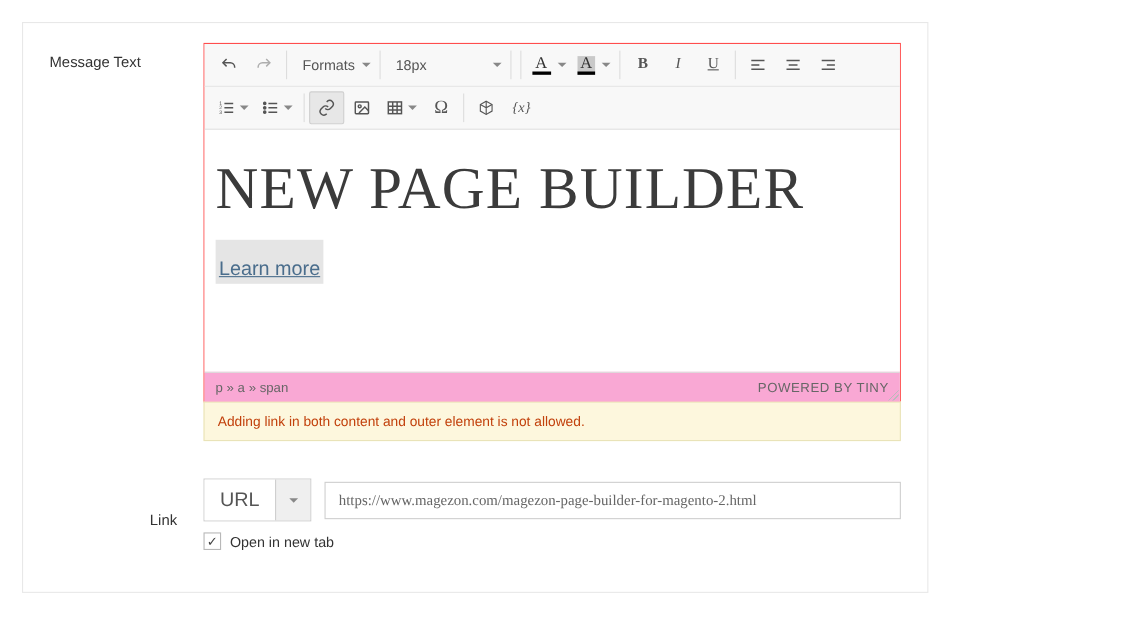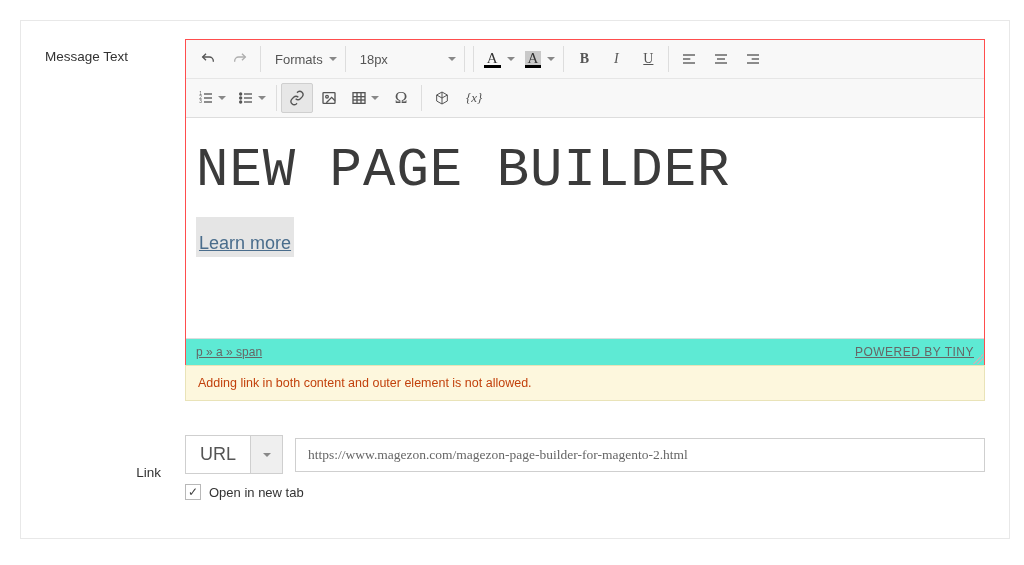--- a/index.html
+++ b/index.html
@@ -6,21 +6,21 @@
 body {
   font-family: -apple-system, BlinkMacSystemFont, "Segoe UI", Helvetica, Arial, sans-serif;
   background: #fff;
   padding: 20px;
   font-size: 13px;
   color: #333;
 }
 .outer {
   border: 1px solid #e8e8e8;
   padding: 18px 24px 28px 24px;
-  width: 990px;
+  width: 824px;
 }
 .form-row {
   display: flex;
   align-items: flex-start;
   margin-bottom: 10px;
 }
 .form-label {
   width: 140px;
   text-align: left;
   padding-top: 10px;
@@ -102,44 +102,43 @@
   overflow-y: scroll;
   padding: 6px 10px 10px 10px;
   background: #fff;
 }
 .content-heading {
   font-size: 54px;
   font-weight: 400;
   color: #3b3b3b;
   letter-spacing: 1px;
   margin: 16px 0 4px 0;
-  font-family: Liberation Mono, monospace;
+  font-family: Liberation Serif, serif;
 }
 .learn-more-sel {
   display: inline-block;
   margin-top: 12px;
   background: #e5e5e5;
   padding: 16px 3px 3px 3px;
 }
 .learn-more-sel a {
   color: #4a6d8c;
   text-decoration: underline;
   font-size: 18px;
 }
 .statusbar {
   display: flex;
   justify-content: space-between;
   align-items: flex-start;
-  background: #5eead4;
+  background: #f9a8d4;
   border-top: 1px solid #ddd;
   padding: 6px 10px;
   font-size: 12px;
   color: #666;
   position: relative;
-  text-decoration: underline;
 }
 .statusbar .powered { font-size: 12px; letter-spacing: 0.5px; }
 .resize-handle {
   position: absolute;
   right: 1px; bottom: 1px;
   width: 10px; height: 10px;
   background:
     linear-gradient(135deg, transparent 0 50%, #bbb 50% 58%, transparent 58% 70%, #bbb 70% 78%, transparent 78%);
 }
 .warning-banner {

